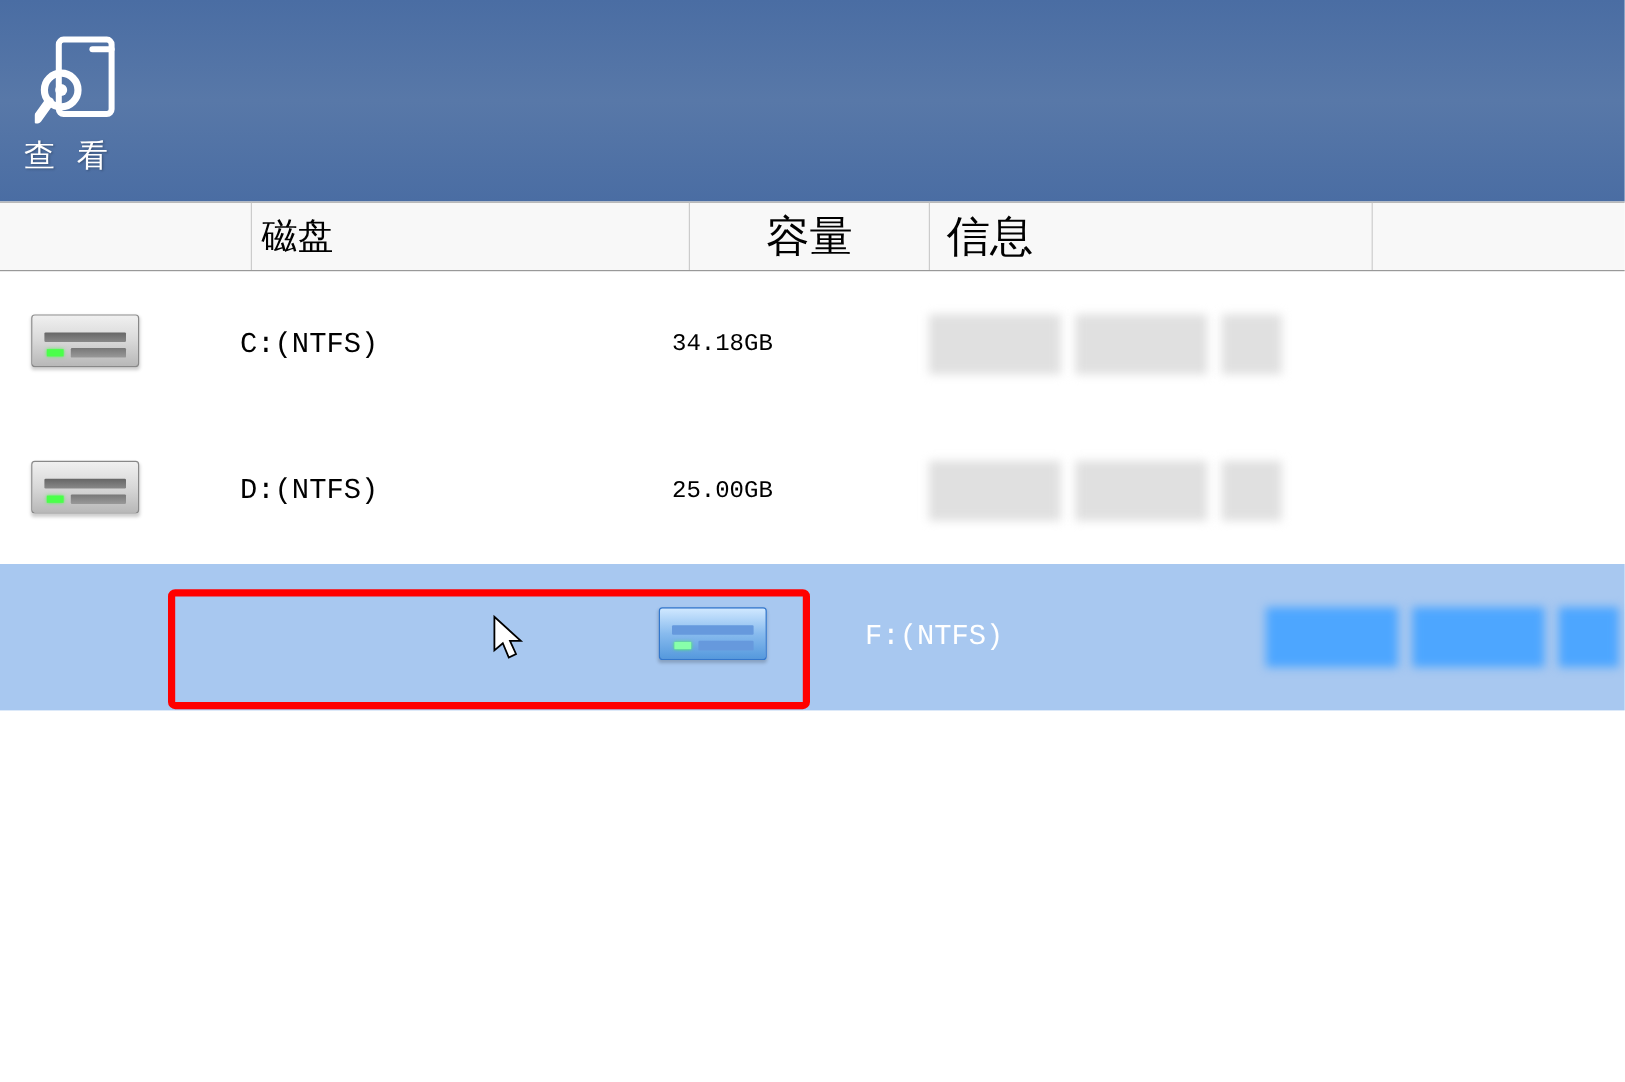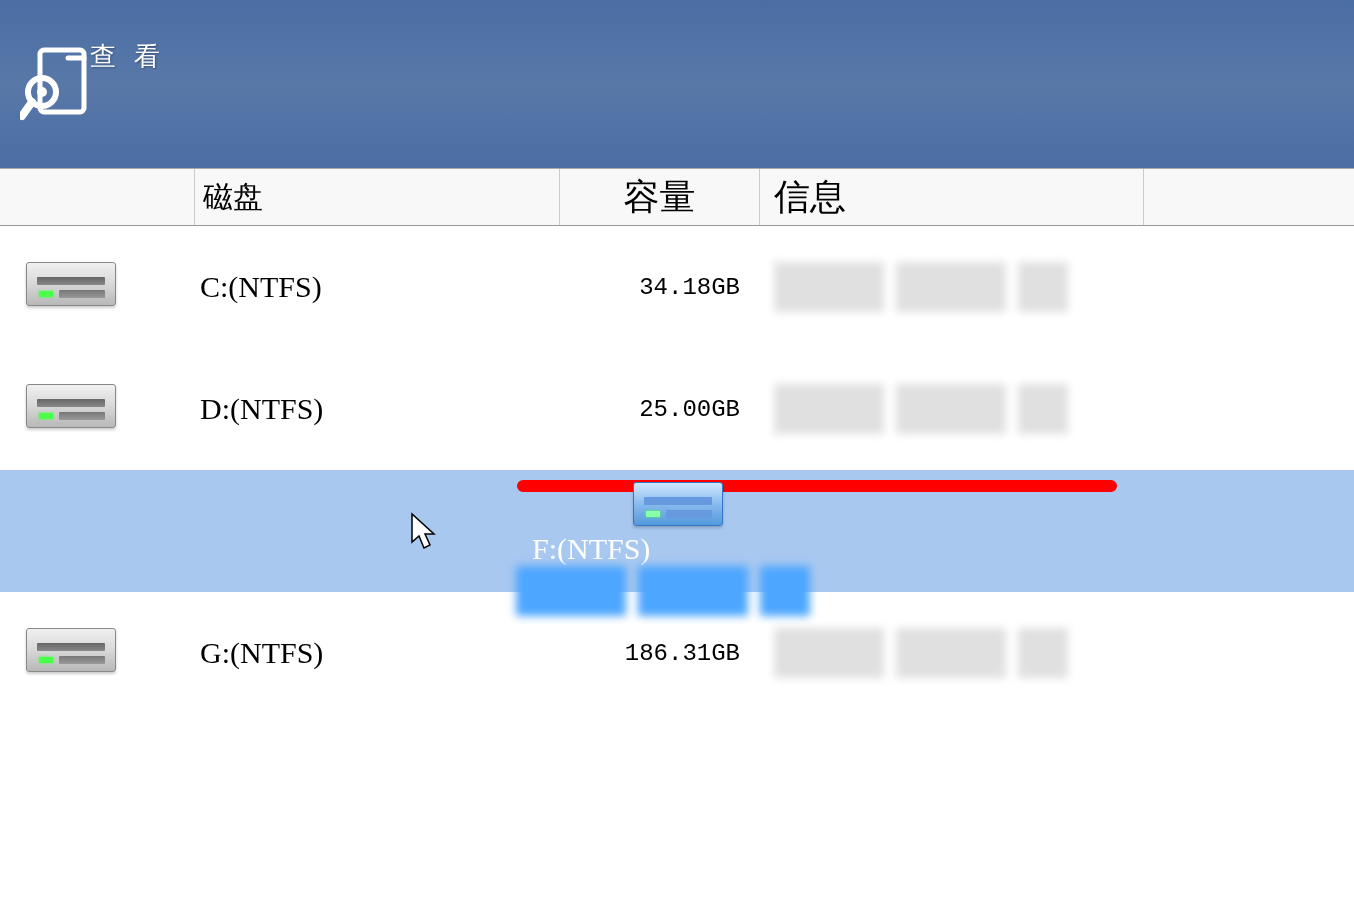--- a/index.html
+++ b/index.html
@@ -9,21 +9,22 @@
       height: 168px;
       background: linear-gradient(to bottom, #4a6da3 0%, #5878a8 50%, #4a6da3 100%);
       display: flex;
       align-items: center;
       padding-left: 20px;
       gap: 100px;
     }
     
     .toolbar-item {
       display: flex;
-      flex-direction: row;
+      flex-direction: column;
+      align-items: center;
       color: #fff;
       cursor: pointer;
     }
     
     .toolbar-item .icon-wrapper {
       height: 90px;
       display: flex;
       align-items: center;
       justify-content: center;
     }
@@ -33,44 +34,44 @@
       letter-spacing: 18px;
       text-shadow: 1px 1px 2px rgba(0,0,0,0.3);
     }
     
     .header-row {
       height: 58px;
       display: flex;
       border-top: 1px solid #aaa;
       border-bottom: 1px solid #999;
       background: #f8f8f8;
+      padding-left: 15px;
     }
     
     .col-icon { width: 195px; border-right: 1px solid #ccc; }
     .col-disk { width: 365px; border-right: 1px solid #ccc; padding-left: 8px; display: flex; align-items: center; font-size: 30px; }
     .col-capacity { width: 200px; border-right: 1px solid #ccc; display: flex; align-items: center; justify-content: center; font-size: 36px; }
     .col-info { flex: 1; border-right: 1px solid #ccc; padding-left: 14px; display: flex; align-items: center; font-size: 36px; }
     .col-end { width: 210px; }
     
     .disk-row {
       height: 122px;
       display: flex;
       align-items: center;
       font-family: "Courier New", "SimSun", monospace;
       cursor: pointer;
       position: relative;
     }
     
     .disk-row .c-icon { width: 130px; display: flex; justify-content: center; padding-left: 12px; }
-    .disk-row .c-disk { width: 430px; font-size: 30px; padding-left: 70px; font-family: Liberation Serif, serif; }
-    .disk-row .c-capacity { width: 200px; font-size: 24px; text-align: right; padding-right: 20px; }
+    .disk-row .c-disk { width: 430px; font-size: 24px; padding-left: 70px; }
+    .disk-row .c-capacity { width: 200px; font-size: 20px; text-align: left; padding-right: 20px; }
     .disk-row .c-info { width: 350px; display: flex; gap: 12px; padding-left: 14px; }
     .disk-row.selected-outer {
       background: #a8c8f0;
-      flex-direction: column;
     }
     .disk-row.selected-outer .c-icon { padding-left: 2px; }
     
     .selected-highlight {
       position: absolute;
       left: 120px;
       top: 0;
       right: 0;
       bottom: 0;
       background: #1a8cff;
@@ -239,31 +240,13 @@
           </div>
         </div>
       </div>
       <div class="c-disk">F:(NTFS)</div>
       <div class="c-info">
         <div class="blur-block blur-a"></div>
         <div class="blur-block blur-b"></div>
         <div class="blur-block blur-c"></div>
       </div>
     </div>
-    <div class="disk-row">
-      <div class="c-icon">
-        <div class="drive-icon">
-          <div class="drive-body">
-            <div class="drive-slot"></div>
-            <div class="drive-led"></div>
-            <div class="drive-slot2"></div>
-          </div>
-        </div>
-      </div>
-      <div class="c-disk">G:(NTFS)</div>
-      <div class="c-capacity">186.31GB</div>
-      <div class="c-info">
-        <div class="blur-block blur-a"></div>
-        <div class="blur-block blur-b"></div>
-        <div class="blur-block blur-c"></div>
-      </div>
-    </div>
   </div>
 
 </body></html>

